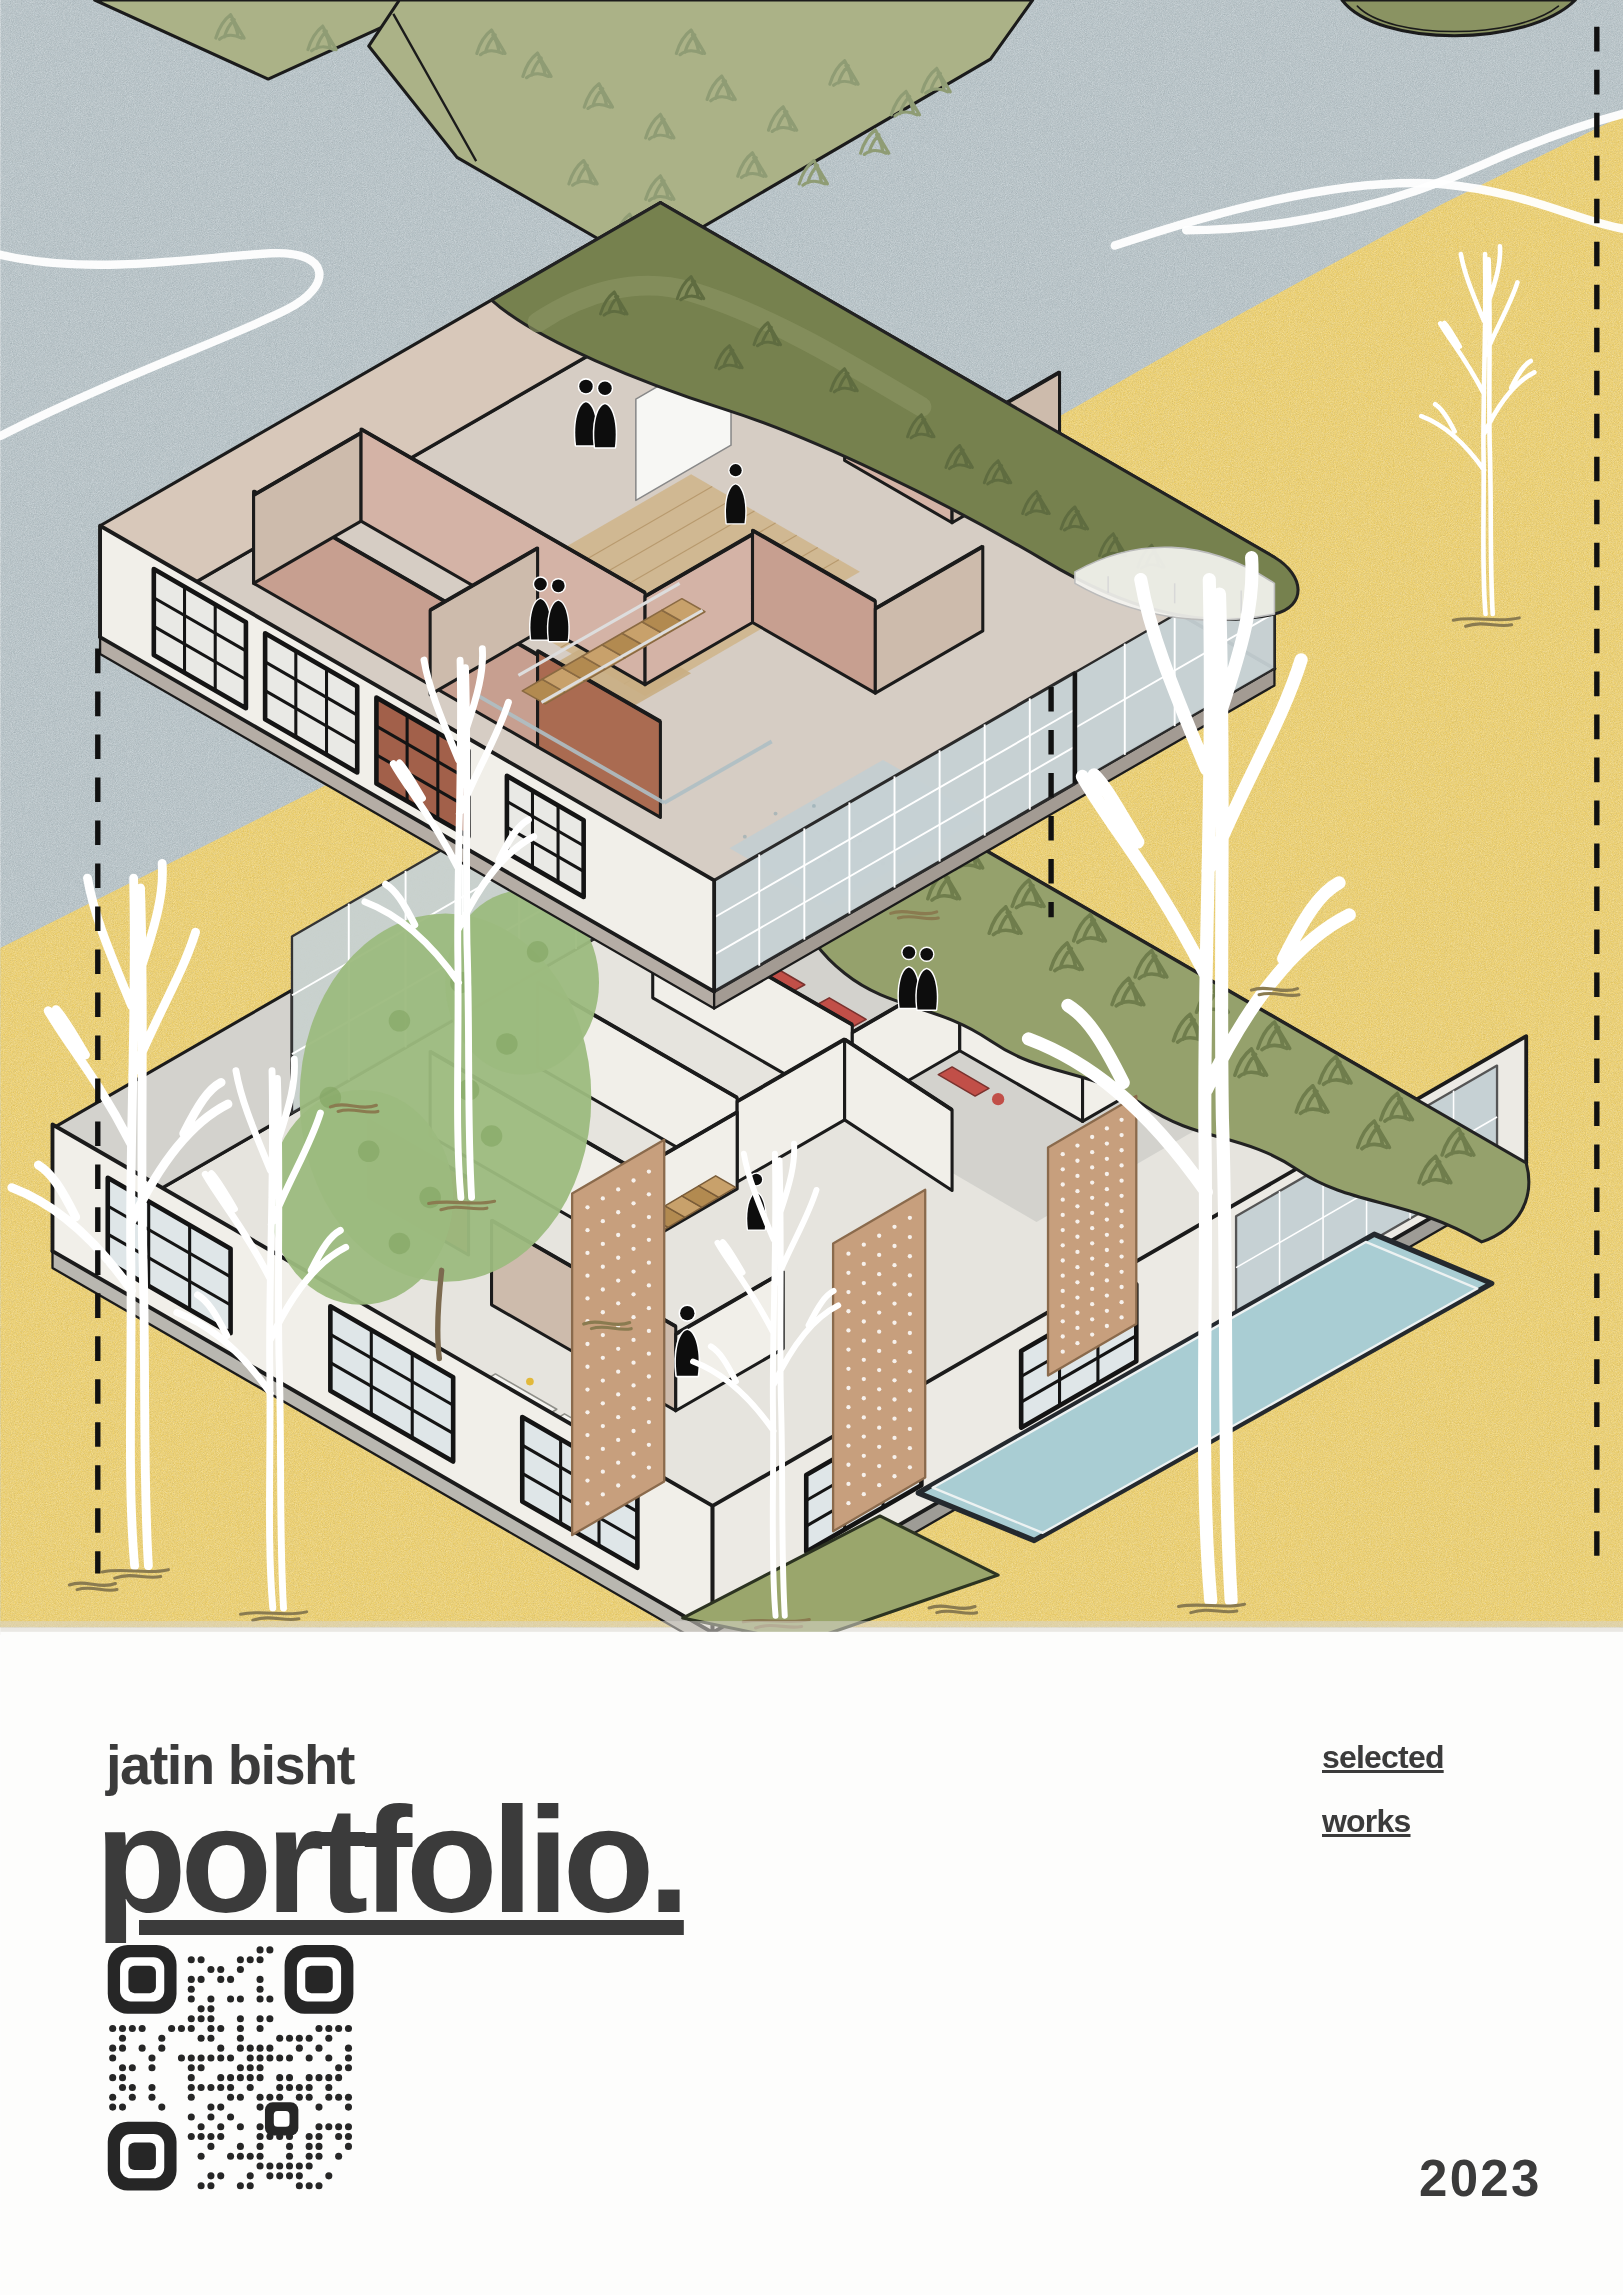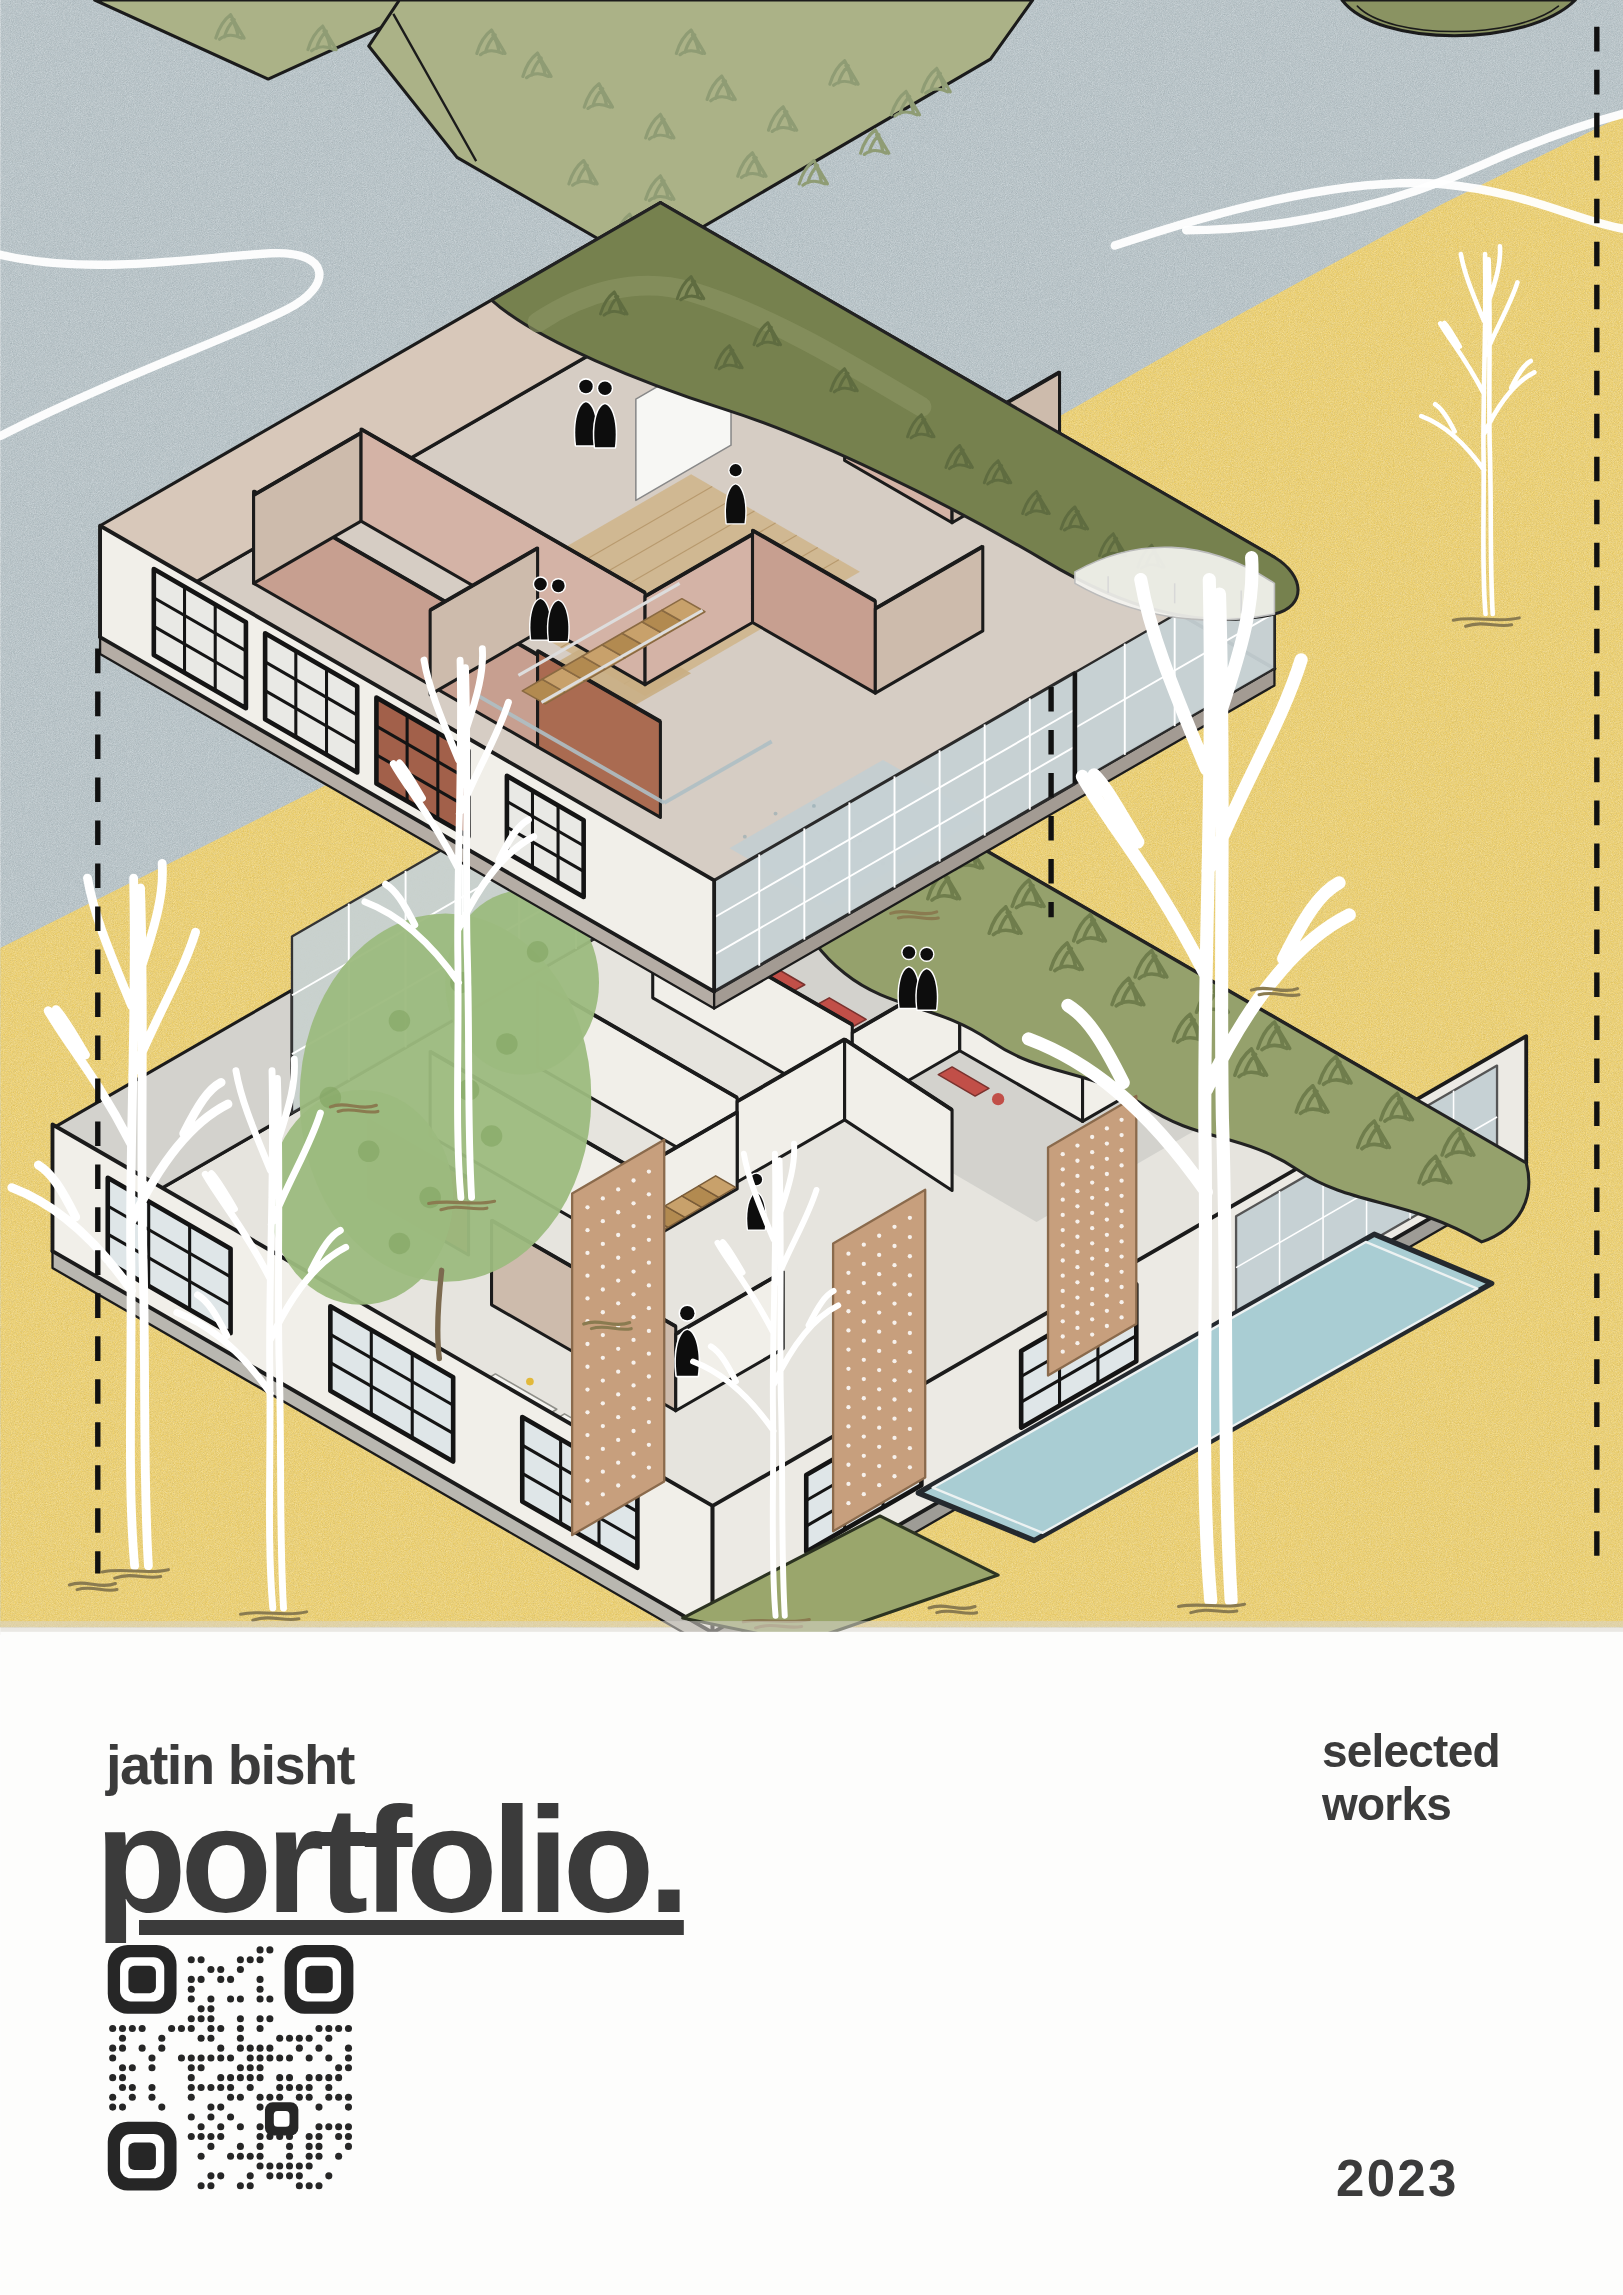--- a/index.html
+++ b/index.html
@@ -4,22 +4,22 @@
 <style>
   html,body{margin:0;padding:0;}
   body{
     width:1624px;height:2295px;position:relative;background:#ffffff;
     font-family:"Liberation Sans", sans-serif;overflow:hidden;
   }
   #illustration{position:absolute;left:0;top:0;}
   .txt{position:absolute;color:#3b3b3b;font-weight:bold;line-height:1;}
   #author{left:106px;top:1737px;font-size:56px;letter-spacing:-1.5px;}
   #title{left:95px;top:1785px;font-size:150px;letter-spacing:-6.1px;text-decoration:underline;}
-  #subtitle{left:1322px;top:1725px;font-size:46px;letter-spacing:-0.8px;line-height:53px;white-space:pre-line;}
-  #year{left:1336px;top:2153px;font-size:51px;letter-spacing:2.3px;}
+  #subtitle{left:1322px;top:1725px;font-size:32px;letter-spacing:-0.8px;line-height:64px;white-space:pre-line;text-decoration:underline;}
+  #year{left:1419px;top:2153px;font-size:51px;letter-spacing:2.3px;}
 </style>
 </head>
 <body>
 
 <svg id="illustration" width="1624" height="2295" viewBox="0 0 2115 2990">
   <defs>
     <filter id="grainW" x="0" y="0" width="100%" height="100%">
       <feTurbulence type="fractalNoise" baseFrequency="0.9" numOctaves="2" stitchTiles="stitch"></feTurbulence>
       <feColorMatrix type="matrix" values="0 0 0 0 1  0 0 0 0 1  0 0 0 0 1  0.9 0.9 0.9 0 -0.9"></feColorMatrix>
     </filter>

